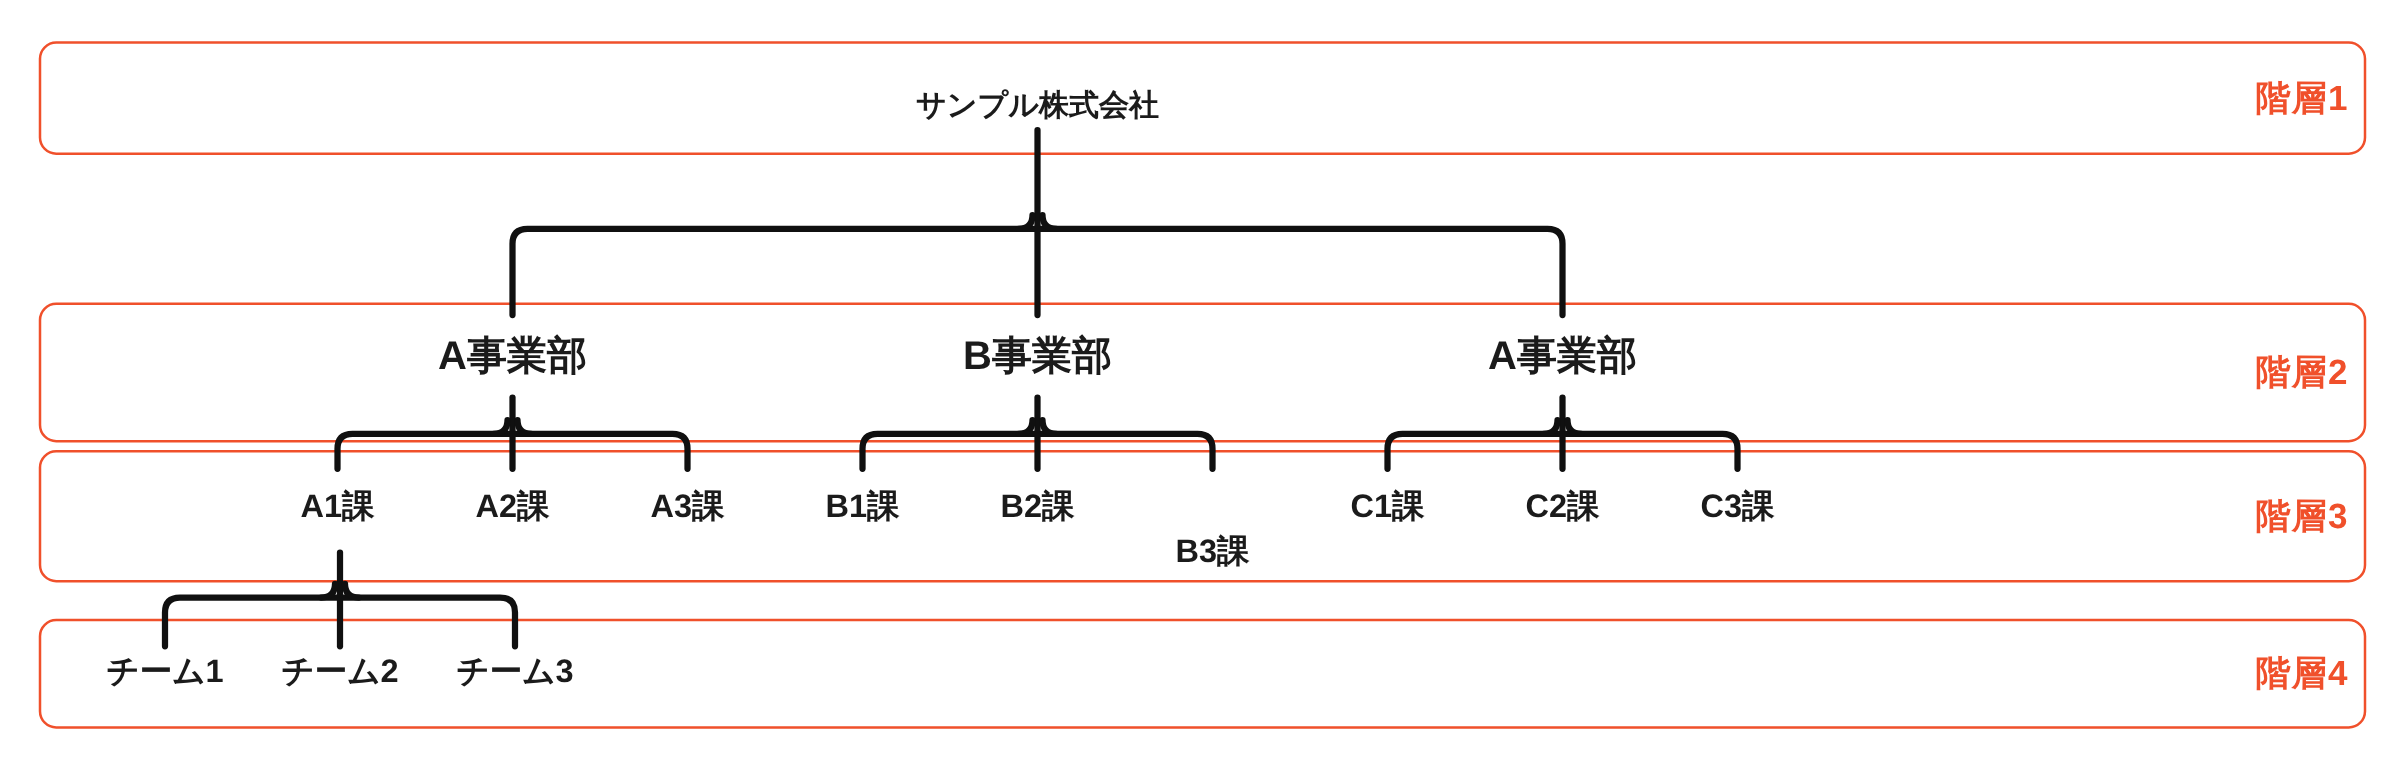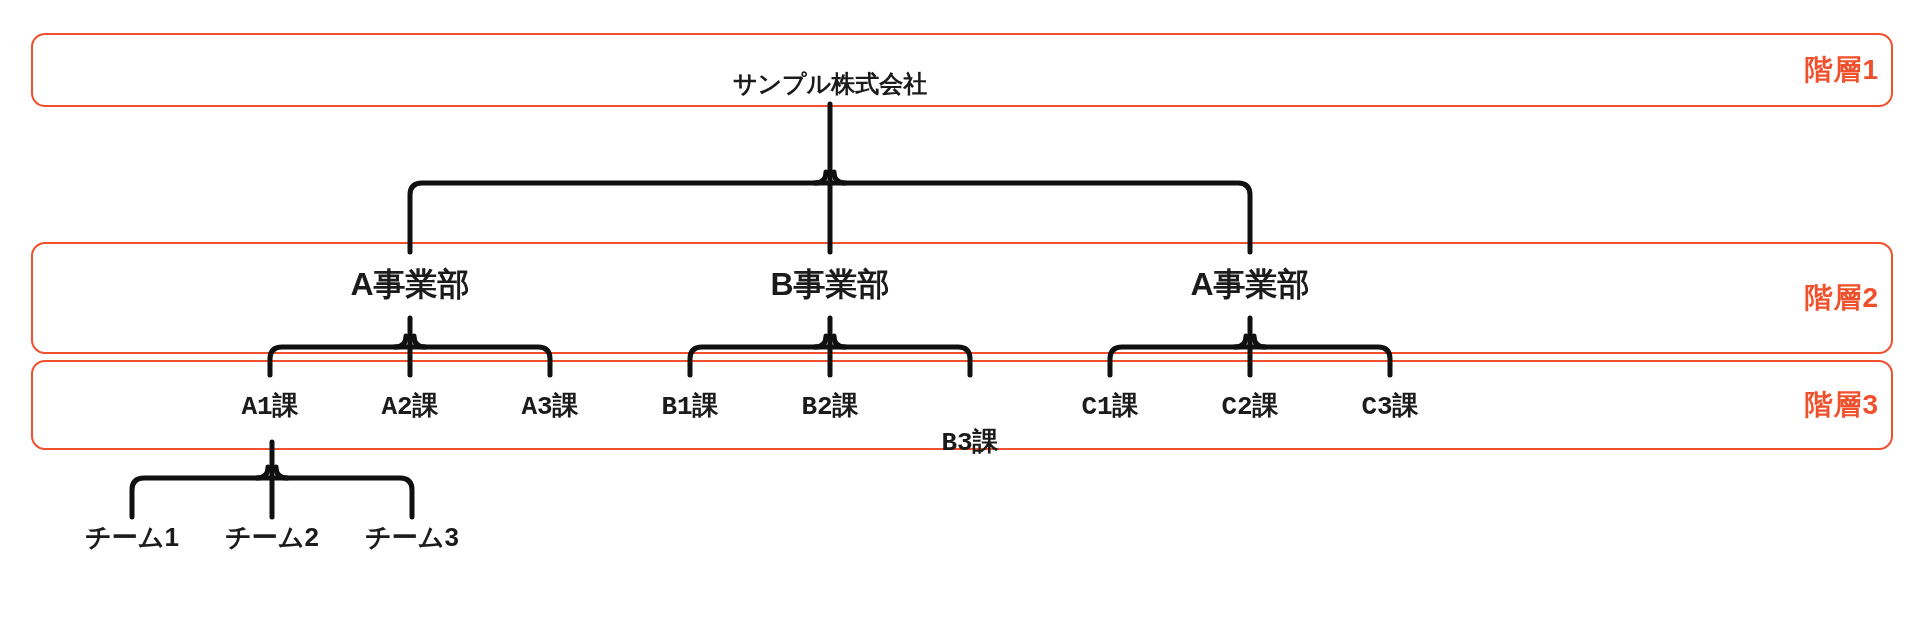--- a/index.html
+++ b/index.html
@@ -19,23 +19,23 @@
     overflow: hidden;
   }
   .band {
     position: absolute;
     left: 31px;
     width: 1862px;
     border: 2px solid var(--accent);
     border-radius: 14px;
     background: transparent;
   }
-  .band-1 { top: 33px;  height: 74px; }
+  .band-1 { top: 33px;  height: 91px; }
   .band-2 { top: 242px; height: 112px; }
-  .band-3 { top: 360px; height: 90px; }
+  .band-3 { top: 360px; height: 106px; }
   .band-4 { top: 495px; height: 88px; }
   .band-label {
     position: absolute;
     right: 12px;
     top: 50%;
     transform: translateY(-50%);
     color: var(--accent);
     font-size: 28px;
     font-weight: 700;
     letter-spacing: 1px;
@@ -57,36 +57,39 @@
   }
   .node {
     position: absolute;
     transform: translate(-50%, -50%);
     color: var(--text);
     font-weight: 700;
     white-space: nowrap;
   }
   .node-root     { font-size: 24px; }
   .node-division { font-size: 32px; text-align: center; }
-  .node-section  { font-size: 26px; font-family: Liberation Mono, monospace; }
+  .node-section  { font-size: 26px; }
   .node-team     { font-size: 26px; }
 </style>
 </head>
 <body>
 
 <div class="stage">
 
   <div class="band band-1">
     <span class="band-label">階層1</span>
   </div>
   <div class="band band-2">
     <span class="band-label">階層2</span>
   </div>
   <div class="band band-3">
     <span class="band-label">階層3</span>
+  </div>
+  <div class="band band-4">
+    <span class="band-label">階層4</span>
   </div>
 
   <svg class="wires" viewBox="0 0 1914 621" xmlns="http://www.w3.org/2000/svg" aria-hidden="true">
 
     <path class="wire" d="M 410 252 L 410 195 Q 410 183 422 183 L 1238 183 Q 1250 183 1250 195 L 1250 252"></path>
     <path class="wire" d="M 830 104 L 830 252"></path>
     <path class="wire" d="M 815 183 Q 826 183 826 172"></path>
     <path class="wire" d="M 845 183 Q 834 183 834 172"></path>
 
     <path class="wire" d="M 270 375 L 270 359 Q 270 347 282 347 L 538 347 Q 550 347 550 359 L 550 375"></path>

